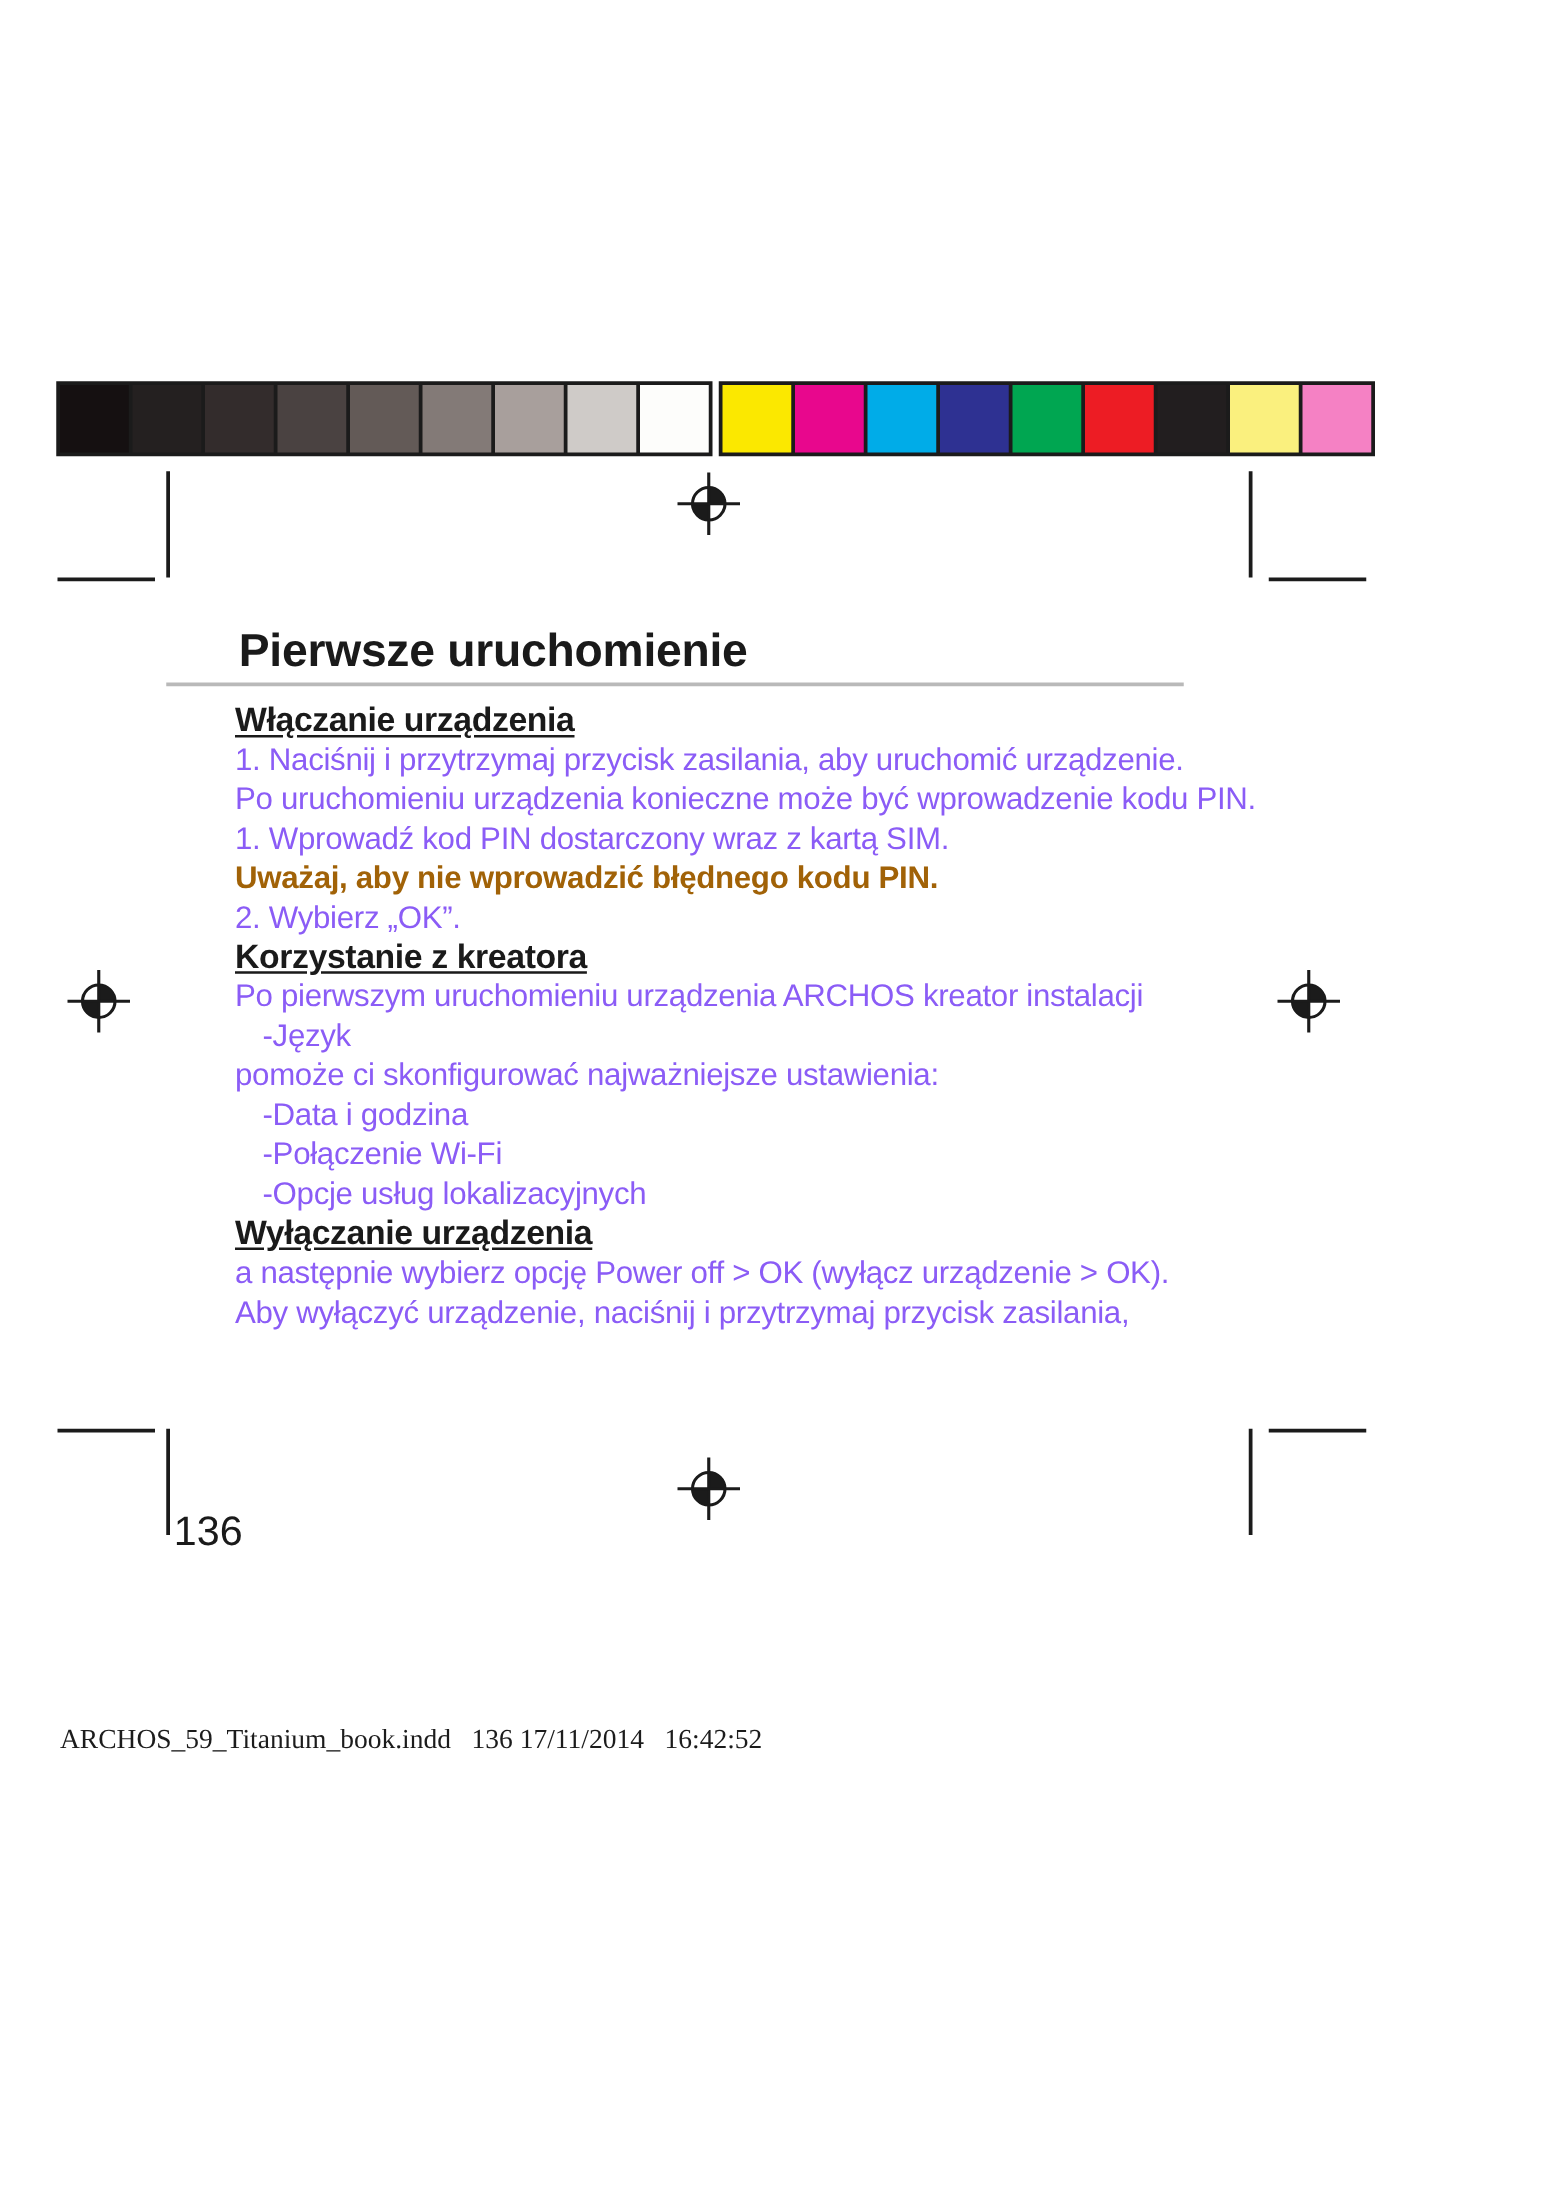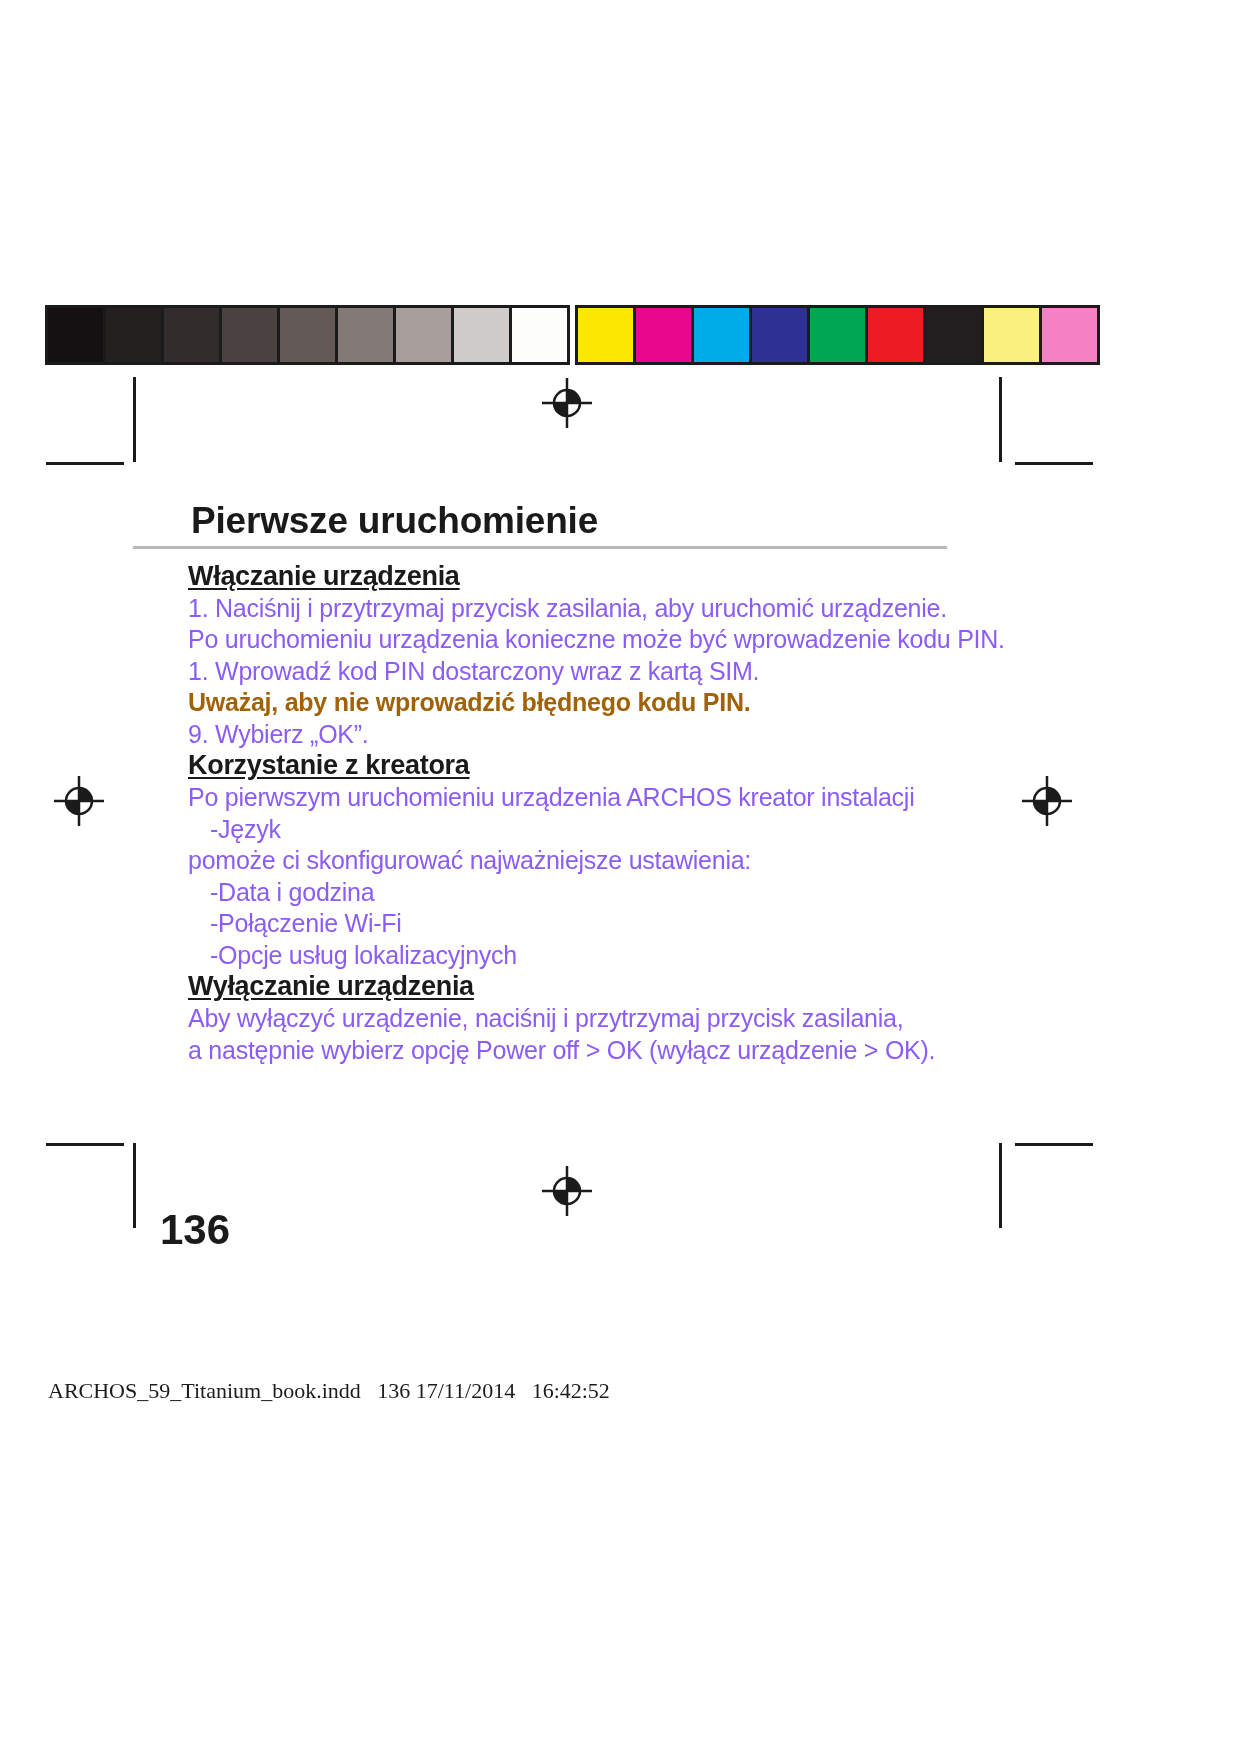--- a/index.html
+++ b/index.html
@@ -98,26 +98,25 @@
   }
   .line.strong {
     color: #a16207;
     font-weight: 700;
   }
   .line.bullet {
     padding-left: 22px;
   }
   .page-number {
     position: absolute;
-    left: 147px;
+    left: 126px;
     top: 1206px;
-    font-size: 42px;
+    font-size: 33px;
     color: #1a1a1a;
     letter-spacing: 0px;
-    font-weight: bold;
   }
   .footer {
     position: absolute;
     left: 35px;
     top: 1378px;
     font-family: "Liberation Serif", serif;
     font-size: 22px;
     color: #1c1c1c;
     white-space: pre;
   }
@@ -194,30 +193,30 @@
 
   <div class="content">
     <h1 class="doc-title">Pierwsze uruchomienie</h1>
     <div class="title-rule"></div>
     <div id="sections-root">
         <div class="sec-head">Włączanie urządzenia</div>
         <div class="line">1. Naciśnij i przytrzymaj przycisk zasilania, aby uruchomić urządzenie.</div>
         <div class="line">Po uruchomieniu urządzenia konieczne może być wprowadzenie kodu PIN.</div>
         <div class="line">1. Wprowadź kod PIN dostarczony wraz z kartą SIM.</div>
         <div class="line strong">Uważaj, aby nie wprowadzić błędnego kodu PIN.</div>
-        <div class="line">9. Wybierz „OK”.</div>
+        <div class="line">2. Wybierz „OK”.</div>
         <div class="sec-head">Korzystanie z kreatora</div>
         <div class="line">Po pierwszym uruchomieniu urządzenia ARCHOS kreator instalacji</div>
         <div class="line bullet">-Język</div>
         <div class="line">pomoże ci skonfigurować najważniejsze ustawienia:</div>
         <div class="line bullet">-Data i godzina</div>
         <div class="line bullet">-Połączenie Wi-Fi</div>
         <div class="line bullet">-Opcje usług lokalizacyjnych</div>
         <div class="sec-head">Wyłączanie urządzenia</div>
+        <div class="line">a następnie wybierz opcję Power off &gt; OK (wyłącz urządzenie &gt; OK).</div>
         <div class="line">Aby wyłączyć urządzenie, naciśnij i przytrzymaj przycisk zasilania,</div>
-        <div class="line">a następnie wybierz opcję Power off &gt; OK (wyłącz urządzenie &gt; OK).</div>
       </div>
   </div>
 
   <div class="page-number">136</div>
   <div class="footer">ARCHOS_59_Titanium_book.indd   136 17/11/2014   16:42:52</div>
 
 </div>
 
 </body></html>

